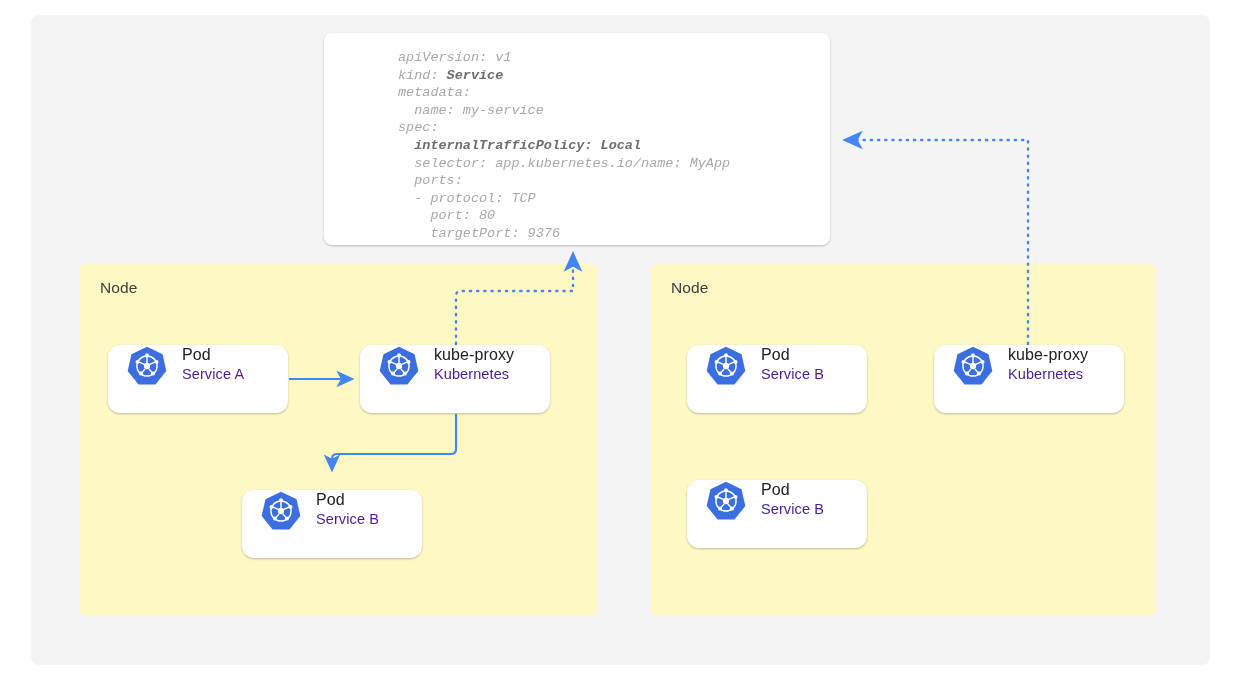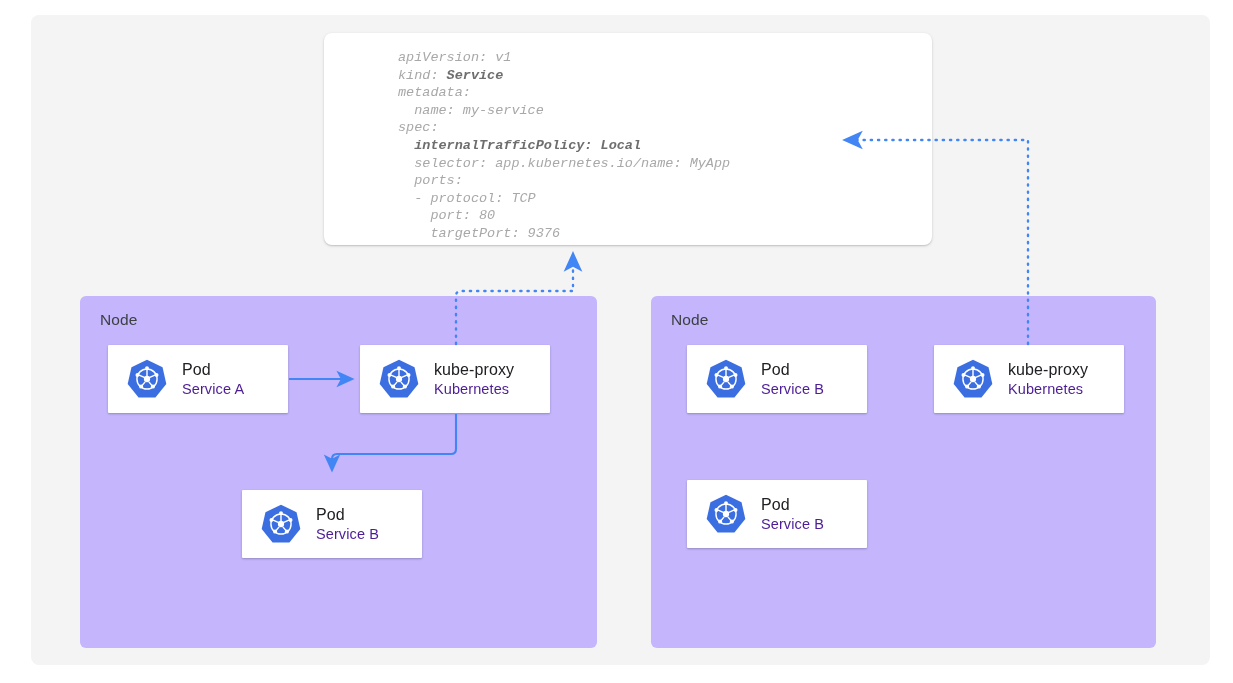--- a/index.html
+++ b/index.html
@@ -23,21 +23,21 @@
     width: 1179px;
     height: 650px;
     background: #f4f4f4;
     border-radius: 8px;
   }
   
   #yaml-card {
     position: absolute;
     left: 324px;
     top: 33px;
-    width: 608px;
+    width: 506px;
     height: 212px;
     background: #ffffff;
     border-radius: 8px;
     box-shadow: 0 1px 3px rgba(0,0,0,0.16), 0 1px 1px rgba(0,0,0,0.08);
   }
   #yaml-code {
     position: absolute;
     left: 74px;
     top: 16px;
     font-family: "Liberation Mono", "DejaVu Sans Mono", monospace;
@@ -47,42 +47,41 @@
     color: #a8a8a8;
     white-space: pre;
   }
   #yaml-code .b {
     font-weight: bold;
     color: #6e6e6e;
   }
   
   .node-panel {
     position: absolute;
-    background: #c4b5fd;
+    background: #fef9c3;
     border-radius: 6px;
-    margin-top: 32px;
   }
   #node-left  { left: 80px;  top: 264px; width: 517px; height: 352px; }
   #node-right { left: 651px; top: 264px; width: 505px; height: 352px; }
   .node-label {
     position: absolute;
     left: 20px;
     top: 15px;
     font-size: 15.5px;
     color: #3c4043;
     letter-spacing: .1px;
   }
   
   .card {
     position: absolute;
     background: #ffffff;
-    border-radius: 1px;
+    border-radius: 12px;
     box-shadow: 0 1px 2px rgba(0,0,0,0.17), 0 1px 3px rgba(0,0,0,0.09);
     display: flex;
-    align-items: center;
+    align-items: flex-start;
     box-sizing: border-box;
   }
   .card .logo {
     flex: 0 0 auto;
     margin-left: 18px;
     margin-right: 14px;
     width: 42px;
     height: 42px;
     display: block;
   }

